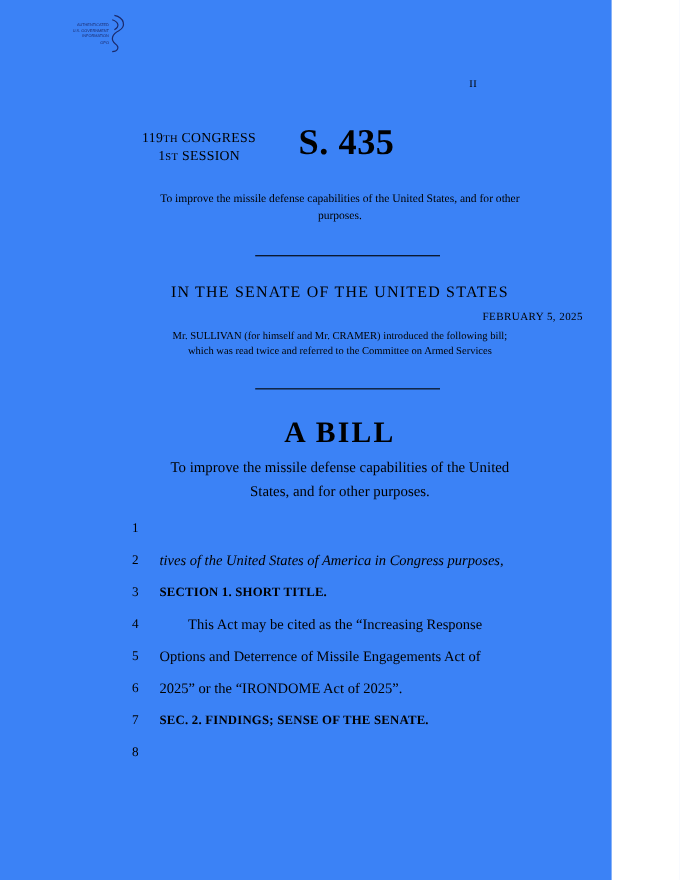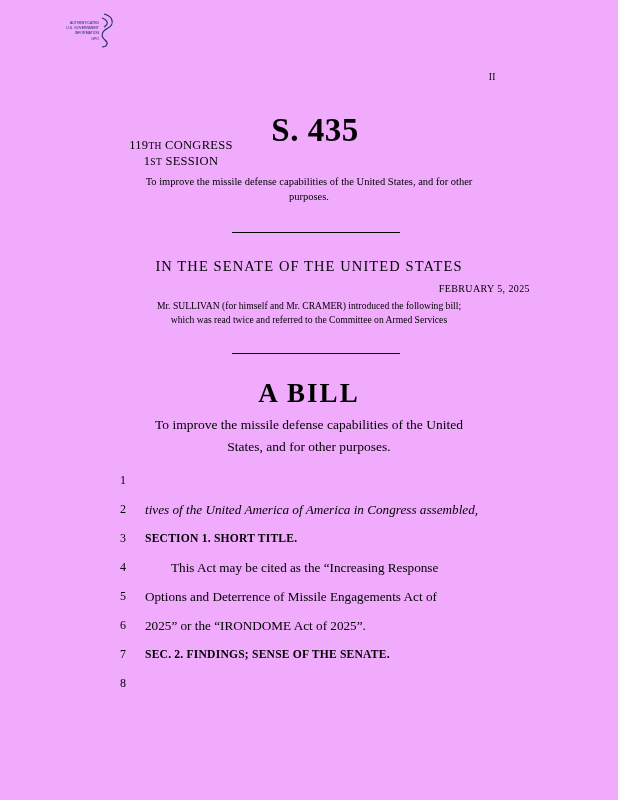--- a/index.html
+++ b/index.html
@@ -10,23 +10,23 @@
   body {
     width: 618px;
     height: 800px;
     font-family: "Liberation Serif", serif;
     color: #000000;
     position: relative;
     overflow: hidden;
   }
   .page {
     position: relative;
-    width: 618px;
+    width: 556px;
     height: 800px;
-    background: #f0abfc;
+    background: #3b82f6;
   }
 
   
   .gpo-seal {
     position: absolute;
     left: 58px;
     top: 10px;
     width: 64px;
     height: 40px;
   }
@@ -48,21 +48,20 @@
     left: 122px;
     top: 118px;
     width: 118px;
     text-align: center;
     line-height: 1.25;
   }
   .congress-line1 {
     font-size: 12.5px;
     letter-spacing: 0.3px;
     white-space: nowrap;
-    margin-top: 20px;
   }
   .congress-line1 .sc { font-size: 9.5px; }
   .congress-line2 {
     font-size: 12.5px;
     letter-spacing: 0.3px;
   }
   .congress-line2 .sc { font-size: 9.5px; margin-top: 30px; }
 
   .bill-number {
     position: absolute;
@@ -240,21 +239,21 @@
   </div>
 
   <div class="body">
 
     <div class="line">
       <span class="lineno">1</span>
     </div>
 
     <div class="line">
       <span class="lineno">2</span>
-      <span class="linetext italic">tives of the United America of America in Congress assembled,</span>
+      <span class="linetext italic">tives of the United States of America in Congress purposes,</span>
     </div>
 
     <div class="line">
       <span class="lineno">3</span>
       <span class="linetext head">SECTION 1. SHORT TITLE.</span>
     </div>
 
     <div class="line">
       <span class="lineno">4</span>
       <span class="linetext indent">This Act may be cited as the “Increasing Response</span>

